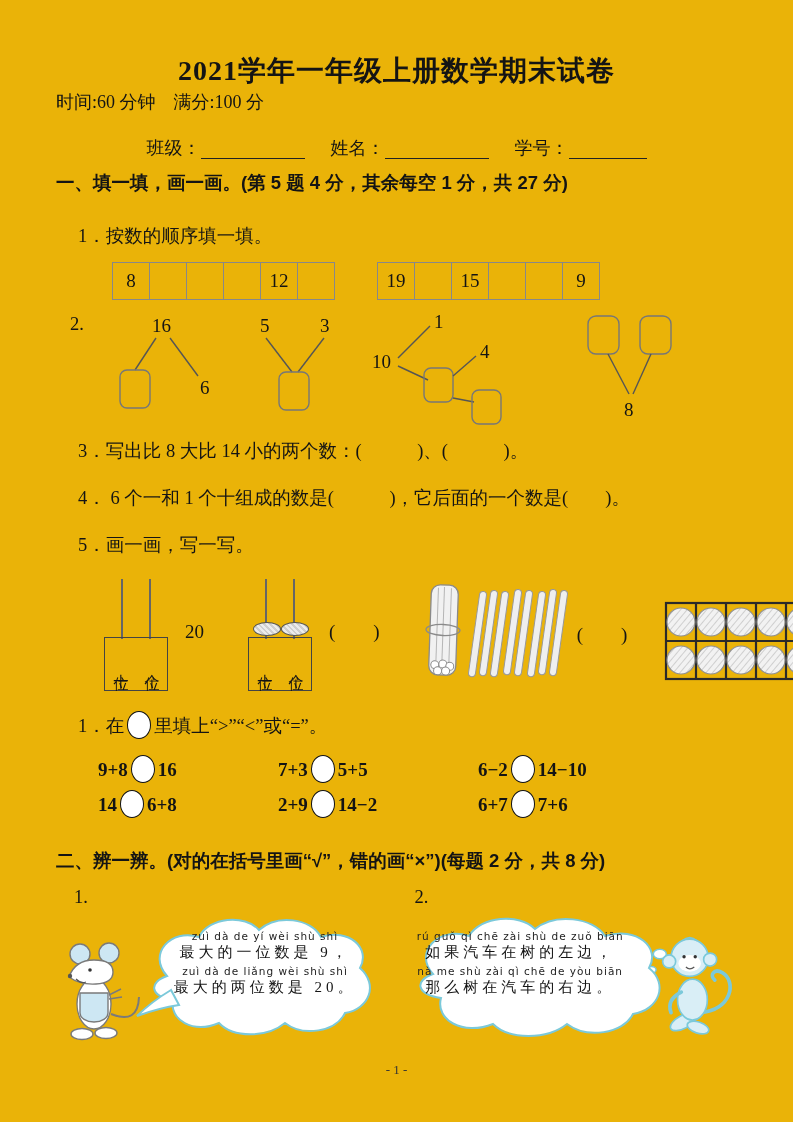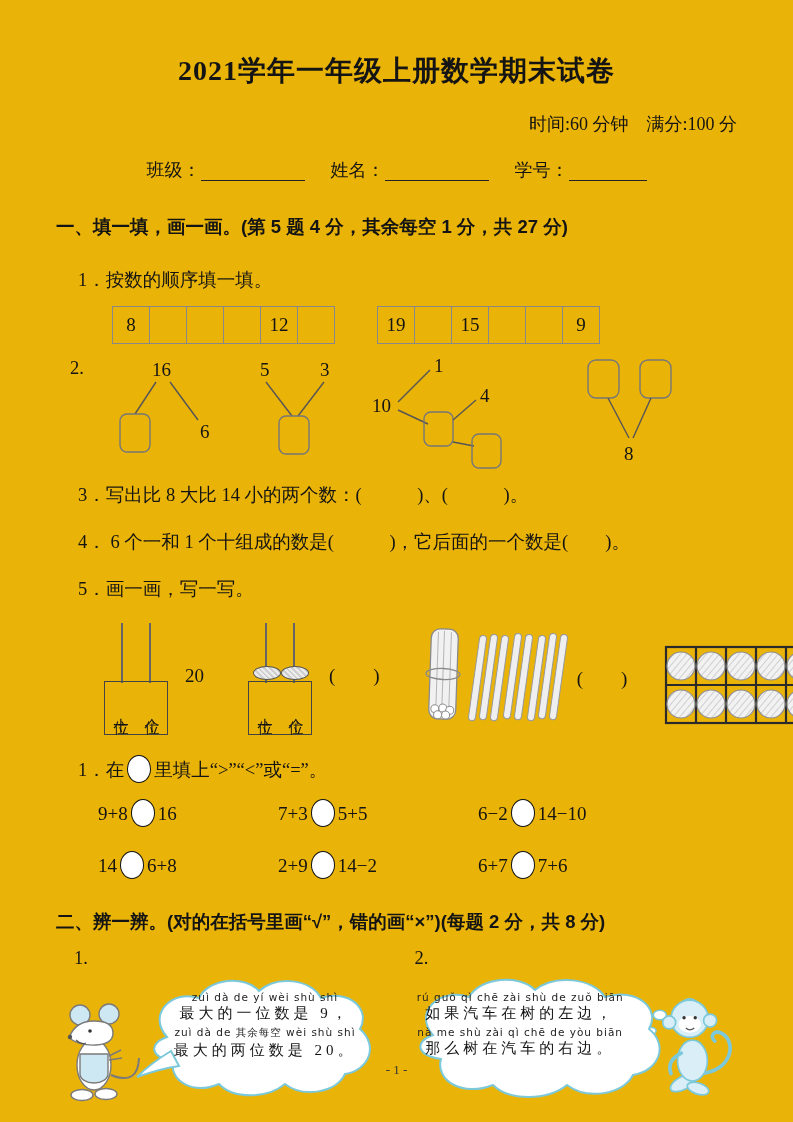--- a/index.html
+++ b/index.html
@@ -1,26 +1,26 @@
 <!DOCTYPE html>
 <html><head>
 <meta charset="utf-8">
 <style>
   html,body{margin:0;padding:0;background:#e8e8e8;}
   .page{width:793px;height:1122px;margin:0 auto;background:#eab308;box-sizing:border-box;
         padding:52px 56px 0;font-family:"Liberation Serif","DejaVu Serif",serif;color:#141414;
         position:relative;overflow:hidden;}
   .title{text-align:center;font-size:28px;font-weight:700;letter-spacing:1px;}
-  .meta{text-align:right;font-size:18px;margin-top:22px;}
+  .meta{text-align:left;font-size:18px;margin-top:0;}
   .info-line{display:flex;justify-content:center;gap:26px;font-size:18px;margin-top:22px;}
   .info-item{display:flex;align-items:center;}
   .blank{display:inline-block;border-bottom:1.5px solid #222;height:20px;width:104px;}
   .blank.short{width:78px;}
   .sec-head{font-family:"Liberation Sans","DejaVu Sans",sans-serif;font-weight:700;
-            font-size:18.5px;margin-top:32px;}
+            font-size:18.5px;margin-top:10px;}
   .q-line{font-size:18.5px;margin-top:28px;padding-left:22px;}
   
   .strips{display:flex;gap:42px;margin:14px 0 0 56px;}
   .strip{display:flex;}
   .cell{width:36px;height:36px;border:1px solid #888;margin-left:-1px;display:flex;
         align-items:center;justify-content:center;font-size:19px;}
   .cell:first-child{margin-left:0;}
   
   .bonds{display:flex;align-items:flex-start;margin:10px 0 0 14px;gap:26px;}
   .bonds .qnum{font-size:18.5px;margin-top:4px;}
@@ -37,22 +37,22 @@
   .pv-col{flex:1;display:flex;align-items:center;justify-content:center;}
   .pv-col span{writing-mode:vertical-rl;text-orientation:upright;font-size:15px;letter-spacing:2px;}
   .pv-rod{position:absolute;bottom:52px;width:2px;height:60px;background:#666;}
   .rod-l{left:25px;}.rod-r{left:53px;}
   .pv-bead{position:absolute;bottom:55px;width:26px;height:12px;border:1px solid #555;border-radius:50%;
            background:repeating-linear-gradient(45deg,#ececec 0 2px,#cfcfcf 2px 4px);}
   .bead-l{left:13px;}.bead-r{left:41px;}
   
   .cmp-circle{display:inline-block;width:22px;height:26px;border:1.6px solid #111;border-radius:50%;
               margin:0 3px;vertical-align:-7px;background:#fff;}
-  .q6-grid{display:grid;grid-template-columns:180px 200px 230px;row-gap:24px;
-           font-size:19px;margin:16px 0 0 42px;}
+  .q6-grid{display:grid;grid-template-columns:180px 200px 230px;row-gap:7px;
+           font-size:19px;margin:16px 0 0 42px;font-weight:bold;}
   
   .judge-wrap{display:flex;margin-top:14px;}
   .judge-item{width:50%;}
   .judge-num{font-size:18.5px;margin:0 0 2px 18px;}
   .judge-row{display:flex;align-items:center;}
   .bubble{position:relative;}
   .bubble-text{position:absolute;text-align:center;}
   .pinyin{font-family:"DejaVu Sans","Liberation Sans",sans-serif;font-size:10.5px;color:#222;
           letter-spacing:1px;white-space:nowrap;}
   .hanzi{font-size:15px;letter-spacing:4px;margin:1px 0 3px;white-space:nowrap;}
@@ -287,21 +287,21 @@
           <path d="M53,76 l12,-6 M53,80 l13,-2" stroke="#7a7a7a" stroke-width="1.4" fill="none"></path>
         </svg>
         <div class="bubble" style="width:248px;height:142px;margin-left:-12px">
           <svg width="248" height="142" viewBox="0 0 248 142" style="position:absolute;inset:0">
             <path d="M38,66 C18,44 42,18 70,27 C80,7 116,4 130,20 C148,4 182,8 192,27 C220,18 242,38 231,58 C250,75 240,99 216,103 C207,122 174,127 156,113 C138,128 104,128 90,113 C64,124 40,110 44,90 C20,86 20,72 38,66 Z" fill="#fff" stroke="#7bc9da" stroke-width="2"></path>
             <path d="M42,80 Q22,92 8,106 Q30,98 50,95 Z" fill="#fff" stroke="#7bc9da" stroke-width="2"></path>
           </svg>
           <div class="bubble-text" style="left:38px;right:14px;top:20px">
             <div class="pinyin">zuì dà de yí wèi shù shì</div>
             <div class="hanzi">最大的一位数是 9，</div>
-            <div class="pinyin">zuì dà de 其余每空 wèi shù shì</div>
+            <div class="pinyin">zuì dà de liǎng wèi shù shì</div>
             <div class="hanzi">最大的两位数是 20。</div>
           </div>
         </div>
       </div>
 
     </div>
 
     <div class="judge-item">
       <div class="judge-num">2.</div>
       <div class="judge-row">

